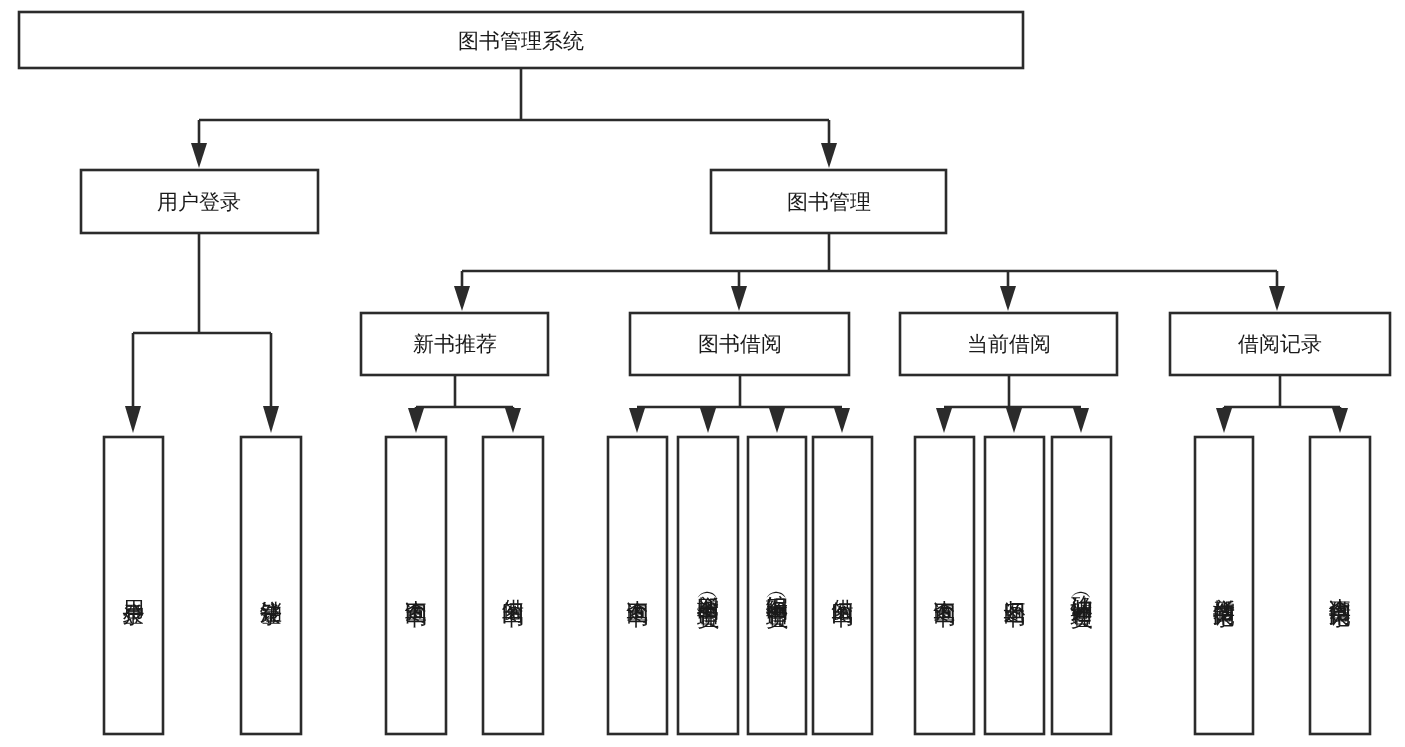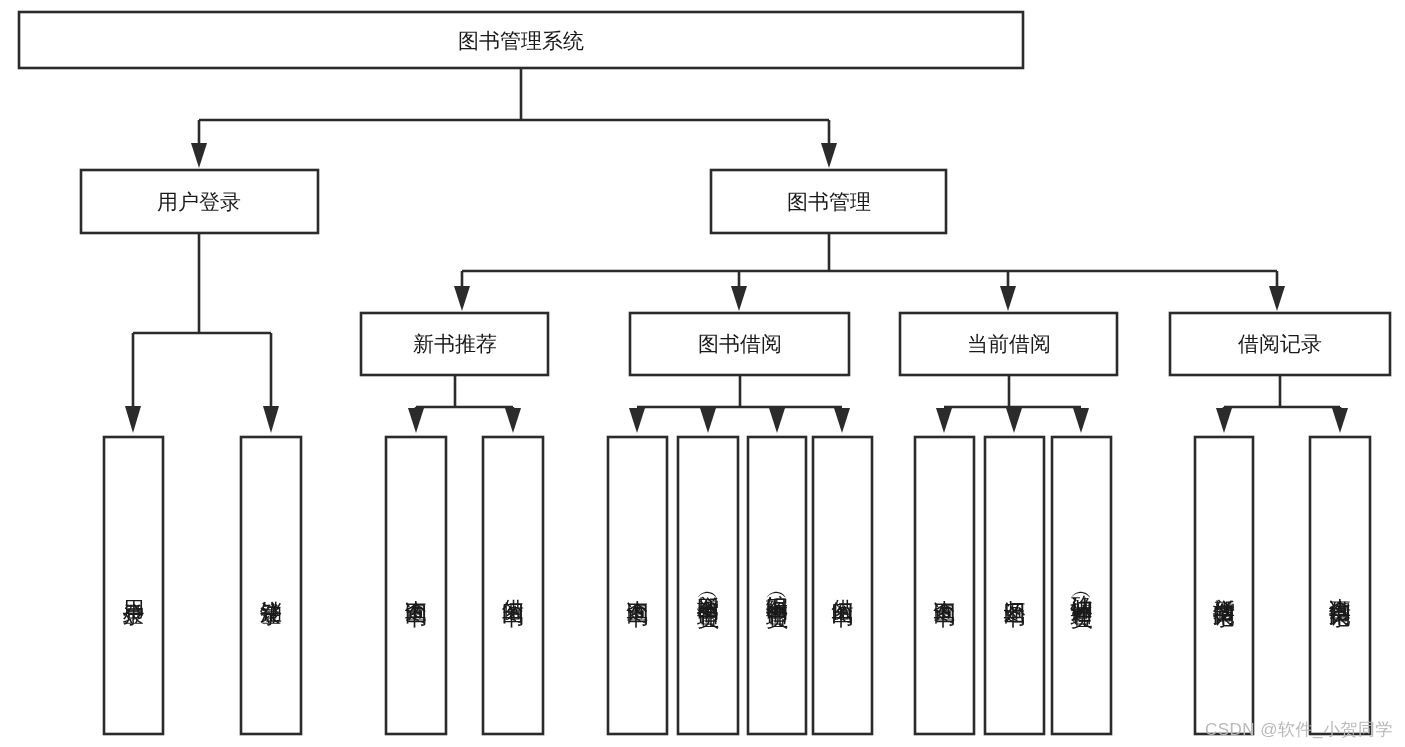--- a/index.html
+++ b/index.html
@@ -238,15 +238,14 @@
     <span class="leaf-label">确认归还（管理员）</span>
   </div>
 
   <div class="leaf-label-wrap" style="left:1195px; top:437px; width:58px; height:297px;">
     <span class="leaf-label">新增借阅记录</span>
   </div>
   <div class="leaf-label-wrap" style="left:1310px; top:437px; width:60px; height:297px;">
     <span class="leaf-label">查询借阅记录</span>
   </div>
 
-  <div class="watermark">CSDN @软件_小贺同学</div>
 
 </div>
 
 </body></html>

